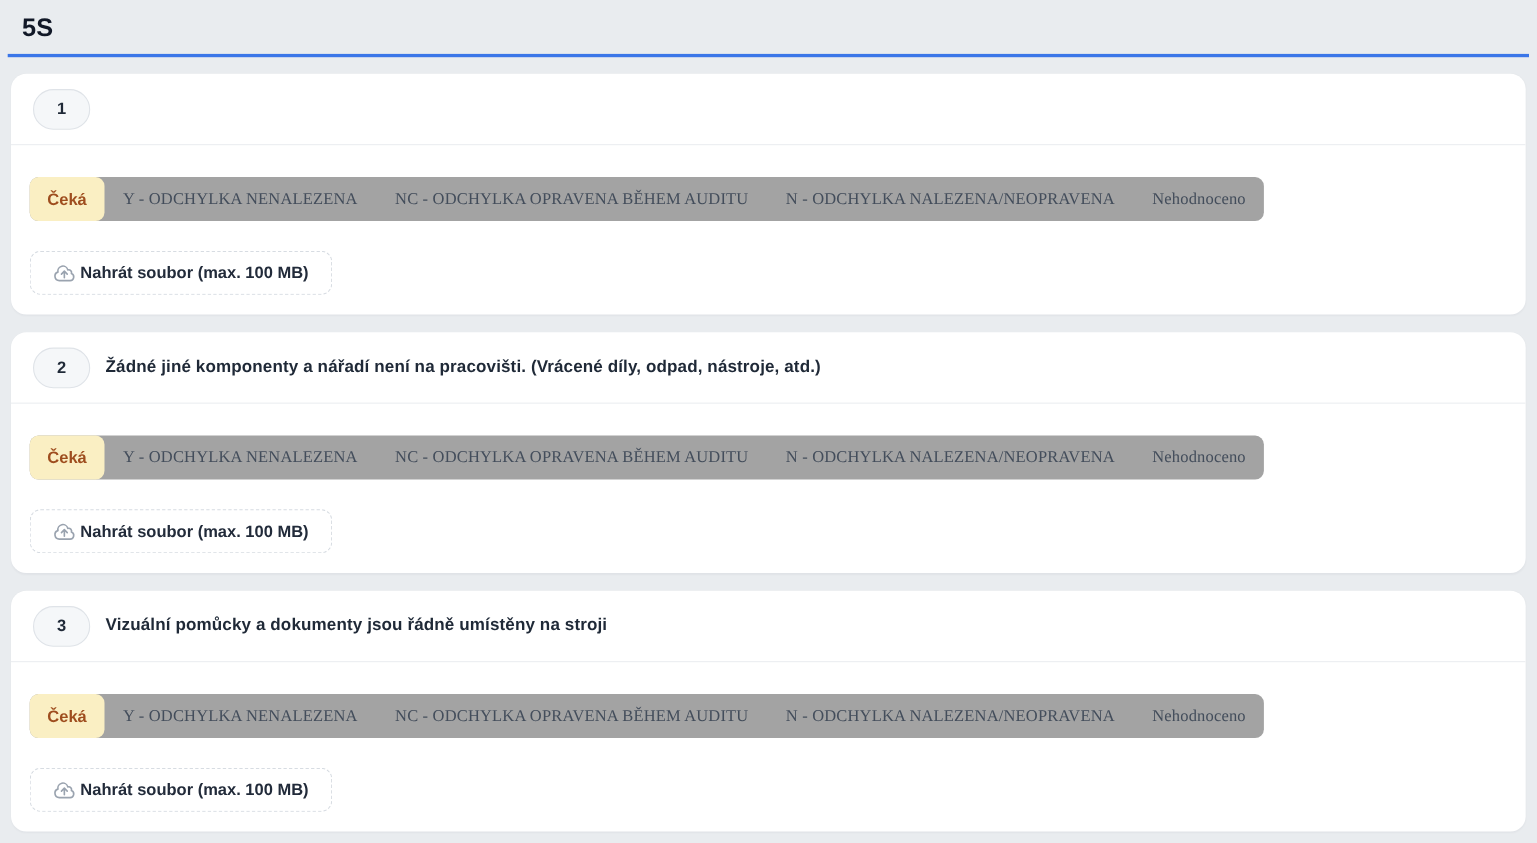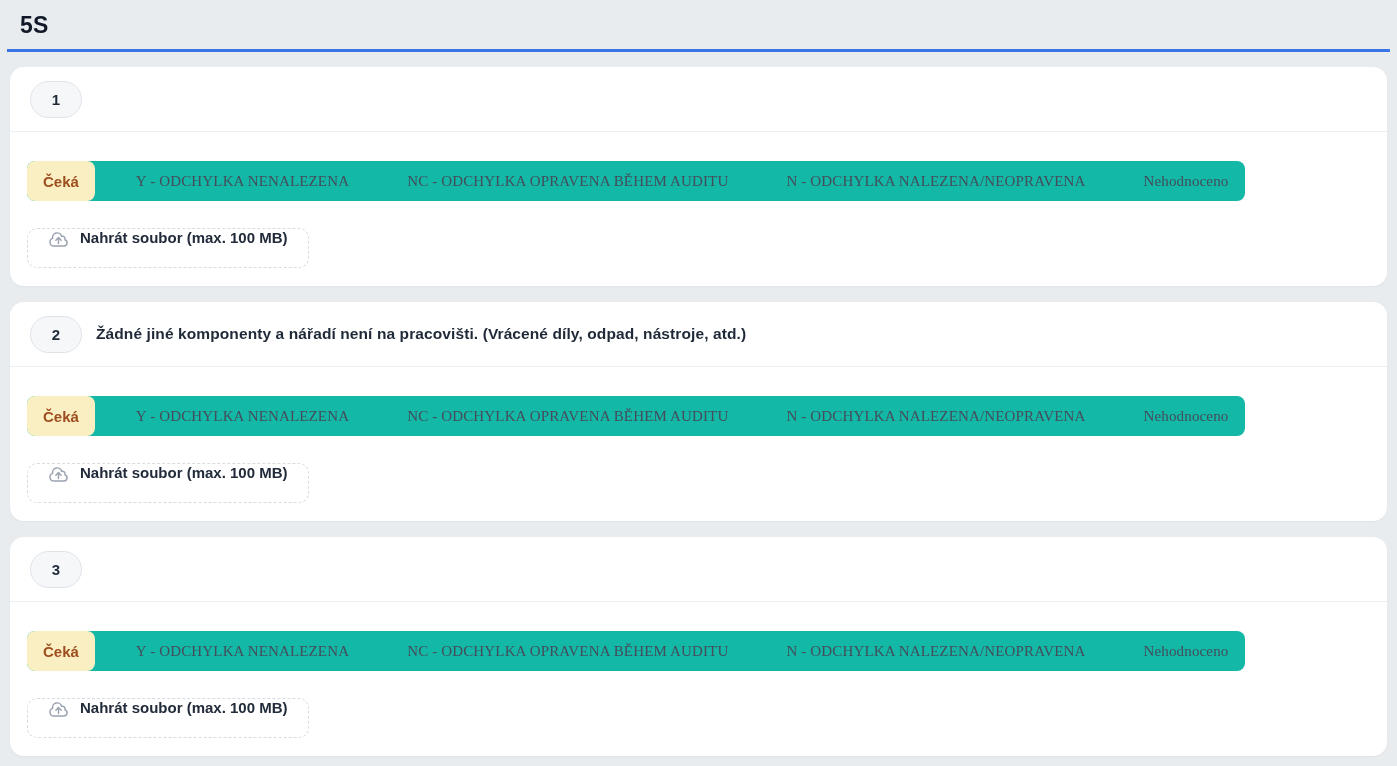--- a/index.html
+++ b/index.html
@@ -61,24 +61,23 @@
     font-weight: 700;
     color: #1F2937;
     letter-spacing: 0.1px;
   }
   .card-body { padding: 29px 17px 0 17px; }
   
   .segmented {
     display: inline-flex;
     align-items: center;
     height: 40px;
-    background: #14b8a6;
+    background: #a3a3a3;
     border-radius: 8px;
     padding-right: 0;
-    gap: 24px;
   }
   .chip-selected {
     height: 40px;
     display: flex;
     align-items: center;
     padding: 0 16px;
     border-radius: 8px;
     background: #FAEFC3;
     color: #9E4D1E;
     font-size: 15px;
@@ -92,21 +91,22 @@
     color: #434D5B;
     letter-spacing: 0.15px;
     cursor: pointer;
     white-space: nowrap;
     font-family: Liberation Serif, serif;
   }
   
   .upload-btn {
     margin-top: 27px;
     display: inline-flex;
-    gap: 11px;
+    align-items: center;
+    gap: 4px;
     height: 40px;
     padding: 0 20px;
     background: #FFFFFF;
     border: 1px dashed #D7DCE2;
     border-radius: 10px;
     font-size: 15px;
     font-weight: 700;
     color: #222B3A;
     cursor: pointer;
   }
@@ -165,20 +165,21 @@
           </svg>
         </span>
         <span>Nahrát soubor (max. 100 MB)</span>
       </button>
     </div>
   </div>
 
   <div class="card">
     <div class="card-header">
       <div class="badge">3</div>
+      <div class="question">Vizuální pomůcky a dokumenty jsou řádně umístěny na stroji</div>
     </div>
     <div class="card-body">
       <div class="segmented">
         <div class="chip-selected">Čeká</div>
         <div class="option">Y - ODCHYLKA NENALEZENA</div>
         <div class="option">NC - ODCHYLKA OPRAVENA BĚHEM AUDITU</div>
         <div class="option">N - ODCHYLKA NALEZENA/NEOPRAVENA</div>
         <div class="option">Nehodnoceno</div>
       </div>
       <br>

